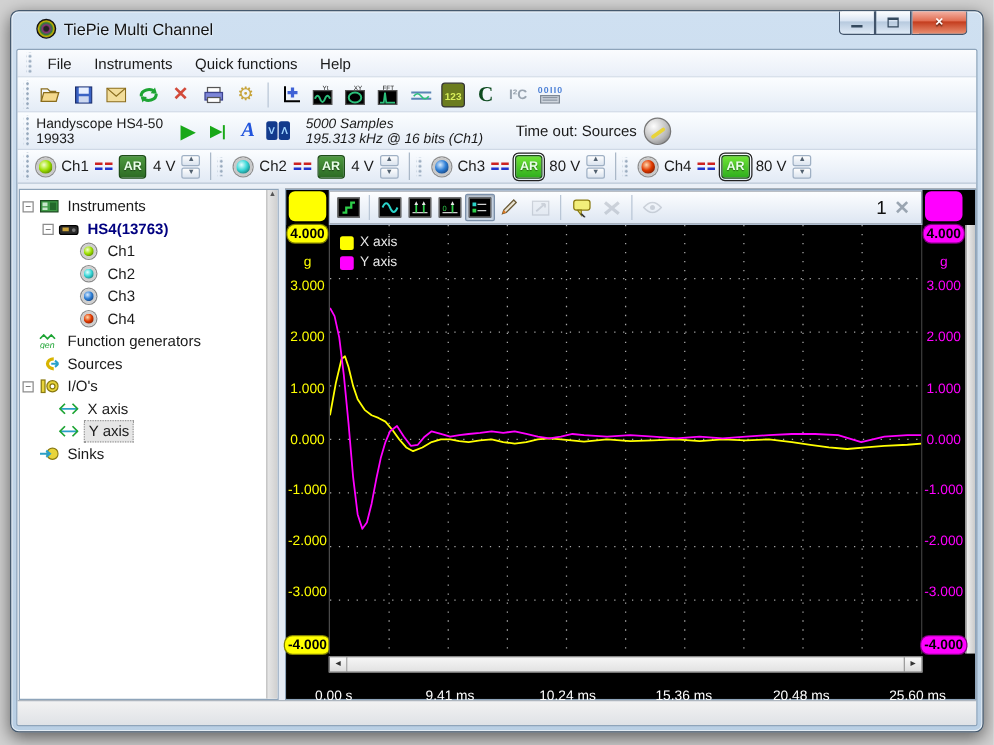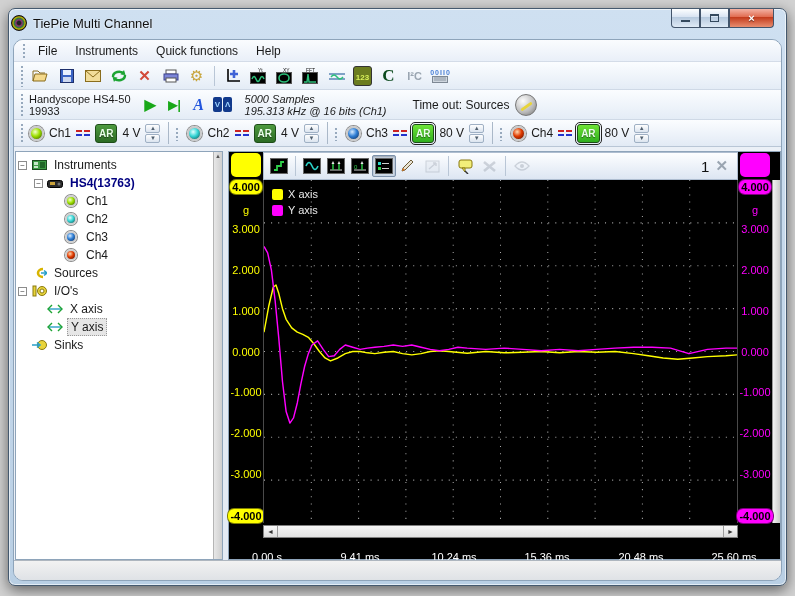--- a/index.html
+++ b/index.html
@@ -14,39 +14,39 @@
   }
 
   
   .window {
     position:absolute; left:8px; top:8px; width:779px; height:578px;
     background:linear-gradient(#cfe0f1,#b9cfe4);
     border:1px solid #45596e;
     border-radius:7px;
     box-shadow:0 4px 14px rgba(0,0,0,.55), inset 0 0 0 1px rgba(255,255,255,.6);
   }
-  .titlebar { position:absolute; left:0; top:0; right:0; height:28px; display:flex; align-items:center; padding-left:2px; }
+  .titlebar { position:absolute; left:0; top:0; right:0; height:28px; display:flex; align-items:center; padding-left:20px; }
   .app-icon { width:16px; height:16px; border-radius:8px; margin-right:6px;
     background:radial-gradient(circle at 50% 50%, #222 18%, #8c2f7a 30%, #2f7a3c 48%, #c8b400 62%, #1b1b1b 78%);
     border:1px solid #111; }
   .title-text { font-size:13px; color:#111; text-shadow:0 1px 2px rgba(255,255,255,.8); }
   .caption-buttons { position:absolute; right:12px; top:0; display:flex; }
   .cap-btn { width:29px; height:19px; border:1px solid #42546b; border-top:none;
     background:linear-gradient(#fdfeff,#d7e3f2 45%,#b6c9de 46%,#dfeaf6);
     display:flex; align-items:center; justify-content:center;
     font-size:11px; color:#34495e; cursor:default; }
   .cap-btn.first { border-radius:0 0 0 4px; }
   .cap-btn.close { width:45px; border-radius:0 0 4px 0;
     background:linear-gradient(#f3b2a4,#e06a4e 45%,#c33b1c 46%,#e98e70);
     color:#fff; font-weight:bold; text-shadow:0 1px 1px rgba(0,0,0,.5); }
   .max-glyph { width:9px; height:8px; border:1px solid #34495e; border-top:2px solid #34495e; background:transparent; }
   .min-glyph { width:9px; height:3px; border-bottom:2px solid #34495e; margin-top:5px; }
 
   .client { position:absolute; left:4px; right:4px; top:30px; bottom:4px;
-    background:#ebf0f7; border:1px solid #8ea4ba; border-radius:10px; overflow:hidden; }
+    background:#ebf0f7; border:1px solid #8ea4ba; border-radius:2px; overflow:hidden; }
 
   
   .menubar { height:22px; background:linear-gradient(#fafcfe,#e9eff8); display:flex; align-items:center;
     border-bottom:1px solid #d4dce8; padding-left:6px; }
   .grip { width:5px; align-self:stretch; margin:2px 3px 2px 1px;
     background-image:radial-gradient(circle, #97a9bd 1px, transparent 1.2px);
     background-size:4px 4px; background-position:1px 1px; }
   .menu-item { padding:3px 9px; font-size:12px; }
 
   .toolbar { height:28px; background:linear-gradient(#fbfdff,#e4ecf6); display:flex; align-items:center;
@@ -467,20 +467,30 @@
             <span class="tlabel">Ch3</span>
           </div>
           <div class="trow" style="padding-left:32px;">
             <div class="exp-space"></div>
             <div class="ticon">
                 <div class="led-s" style="background:radial-gradient(circle at 38% 35%, #ffd9b0, #e03a00 45%, #5e1000 95%);"></div>
               </div>
             <span class="tlabel">Ch4</span>
           </div>
 
+          <div class="trow">
+            <div class="exp-space"></div>
+            <div class="ticon">
+              <svg class="i" width="16" height="12">
+                  <path d="M1 4 L4 1 L7 4 L10 1 L13 4" fill="none" stroke="#1da433" stroke-width="1.4"></path>
+                  <text x="1" y="11" font-size="7" fill="#1da433" font-family="Liberation Sans" font-style="italic">gen</text>
+                </svg>
+            </div>
+            <span class="tlabel">Function generators</span>
+          </div>
 
           <div class="trow">
             <div class="exp-space"></div>
             <div class="ticon">
               <svg class="i" width="15" height="12">
                   <path d="M11 2 A5 4 0 1 0 11 10" fill="none" stroke="#d8b400" stroke-width="2.6"></path>
                   <path d="M9 6 L15 6 M12 3.5 L15 6 L12 8.5" stroke="#2aa0c8" stroke-width="1.6" fill="none"></path>
                 </svg>
             </div>
             <span class="tlabel">Sources</span>

